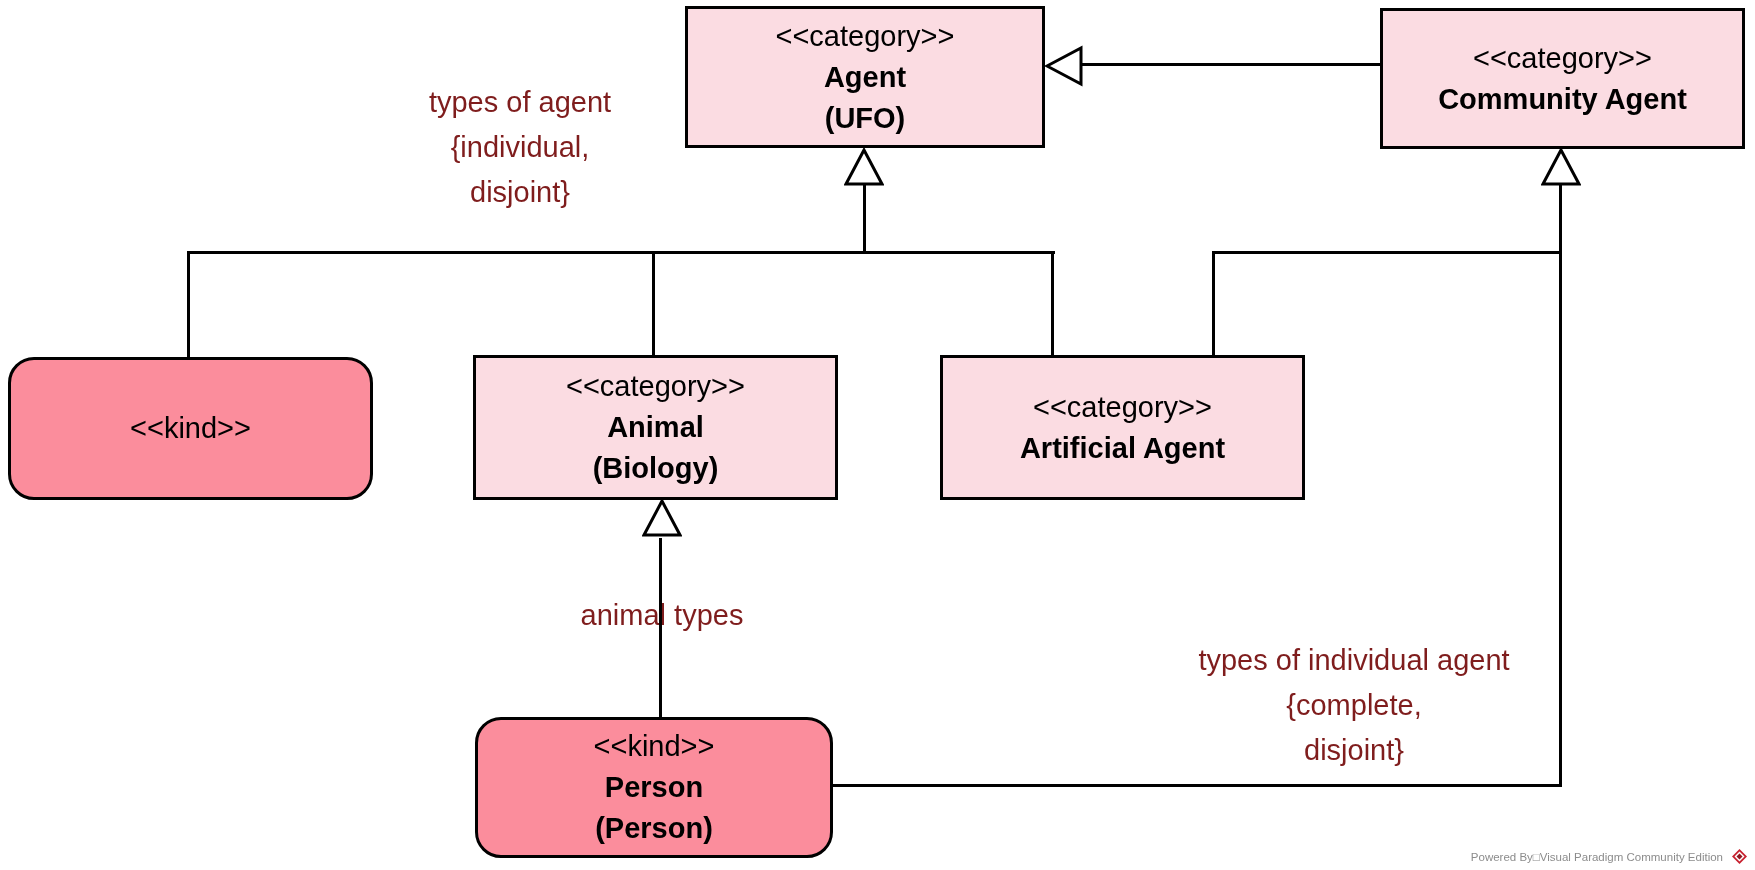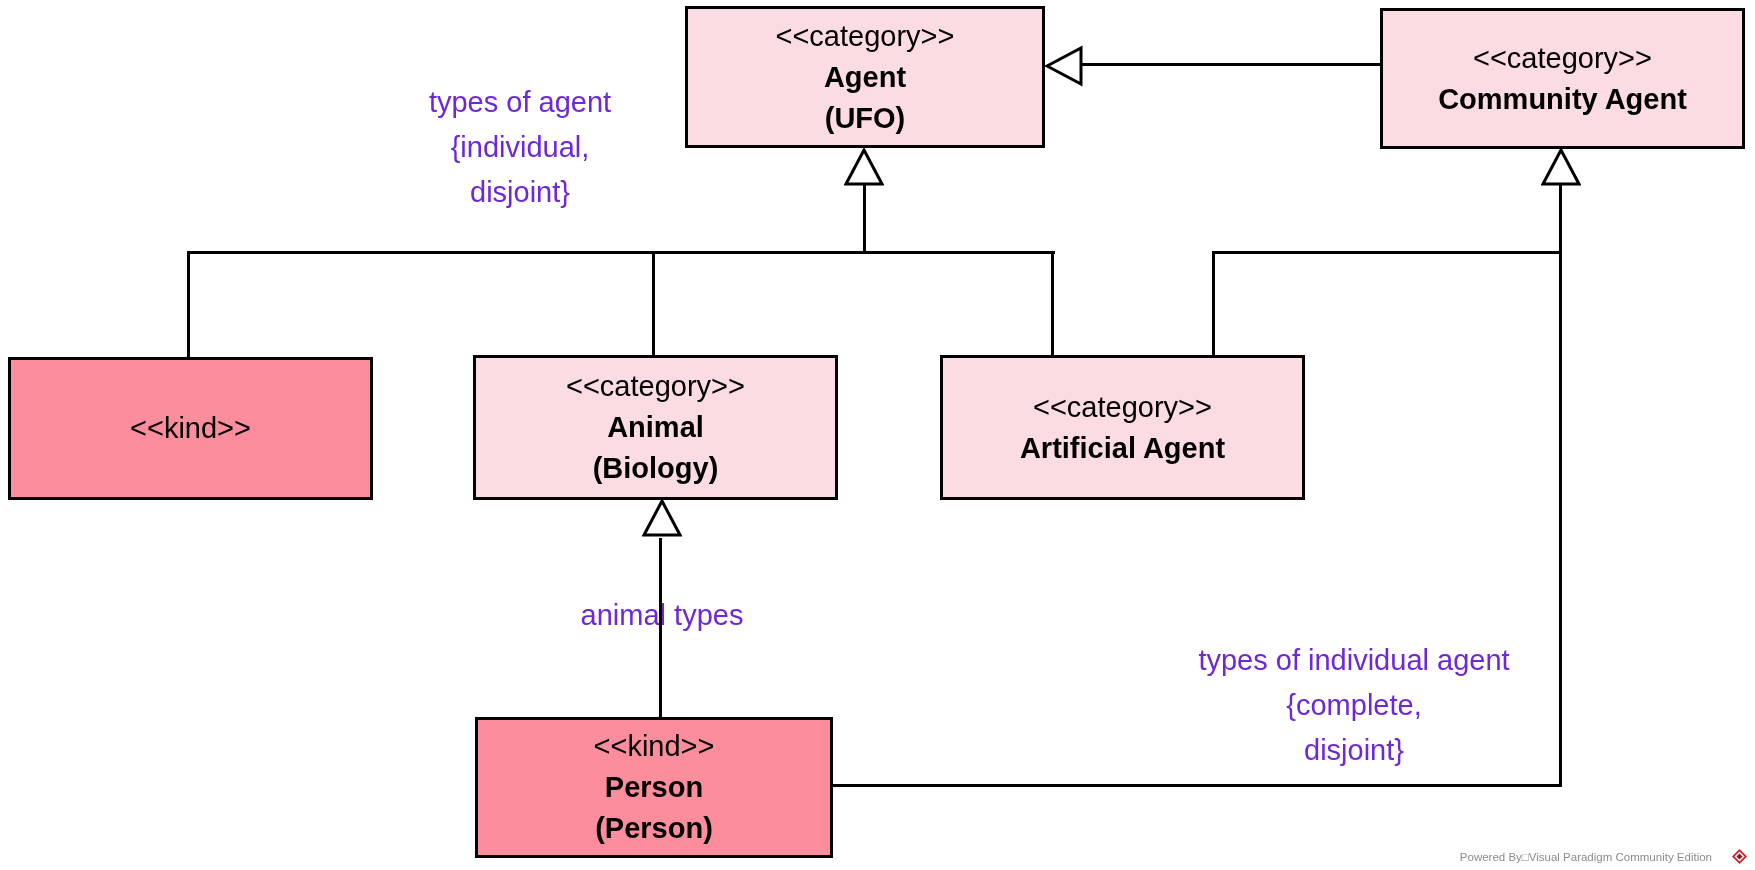--- a/index.html
+++ b/index.html
@@ -24,21 +24,21 @@
     align-items: center;
     text-align: center;
     color: #000;
     font-size: 29px;
     line-height: 41px;
   }
   .uml-box .stereotype { font-weight: 400; }
   .uml-box .classname  { font-weight: 700; }
   .uml-box .qualifier  { font-weight: 700; }
   .fill-light { background: var(--category-fill, #fbdce2); }
-  .fill-dark  { background: var(--kind-fill, #fb8d9c); }
+  .fill-dark  { background: var(--kind-fill, #fb8d9c); border-radius: 26px; }
 
   #box-agent            { left: 685px;  top: 6px;   width: 360px; height: 142px; }
   #box-individual-agent { left: 1380px; top: 8px;   width: 365px; height: 141px; }
   #box-organization     { left: 8px;    top: 357px; width: 365px; height: 143px; }
   #box-animal           { left: 473px;  top: 355px; width: 365px; height: 145px; }
   #box-artificial-agent { left: 940px;  top: 355px; width: 365px; height: 145px; }
   #box-person           { left: 475px;  top: 717px; width: 358px; height: 141px; }
 
   
   .edge { position: absolute; background: var(--line-color, #000); }
@@ -57,36 +57,36 @@
   .arrowhead { position: absolute; }
   #arrow-agent-right  { left: 1044px; top: 45px;  }
   #arrow-agent-bottom { left: 844px;  top: 148px; }
   #arrow-ia-bottom    { left: 1541px; top: 148px; }
   #arrow-animal-bottom{ left: 642px;  top: 499px; }
 
   
   .gs-label {
     position: absolute;
     text-align: center;
-    color: #6d28d9;
+    color: #7f1d1d;
     font-size: 29px;
     line-height: 45px;
   }
   #label-types-of-agent      { left: 320px;  top: 80px;  width: 400px; }
   #label-animal-types        { left: 512px;  top: 598px; width: 300px; line-height: 34px; }
   #label-types-of-ind-agent  { left: 1134px; top: 638px; width: 440px; }
 
   
   .watermark {
     position: absolute;
     right: 8px;
     bottom: 6px;
     display: flex;
     align-items: center;
-    gap: 20px;
+    gap: 9px;
   }
   .watermark-text {
     color: var(--wm-color, #8c8c8c);
     font-size: 11.5px;
     white-space: nowrap;
   }
 </style>
 </head>
 <body>
 

